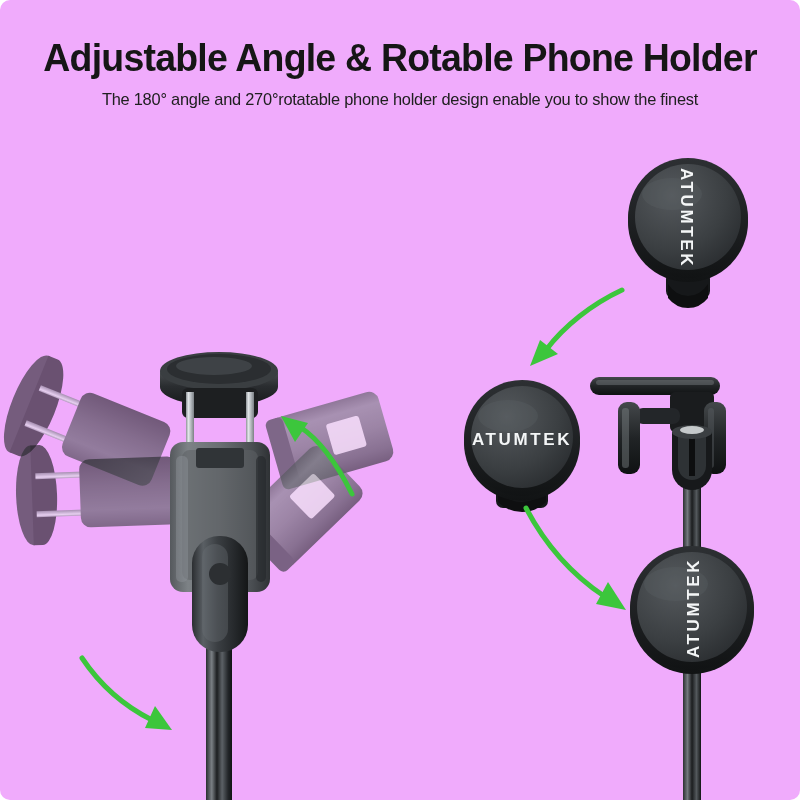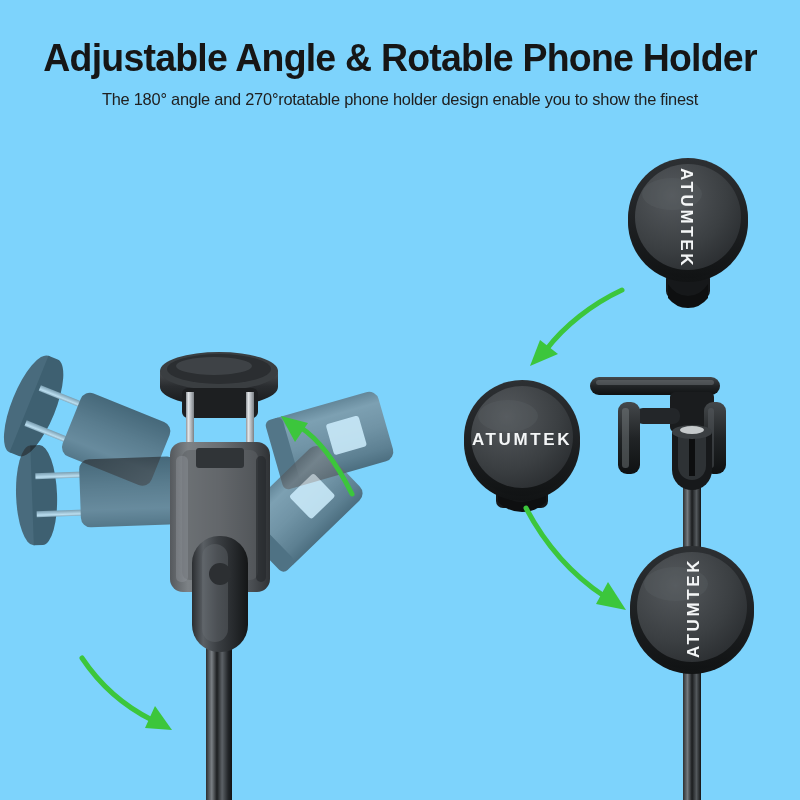--- a/index.html
+++ b/index.html
@@ -11,21 +11,22 @@
     width: 800px;
     height: 800px;
     font-family: "Liberation Sans", sans-serif;
     overflow: hidden;
     position: relative;
   }
   #page {
     position: relative;
     width: 800px;
     height: 800px;
-    background: #7dd3fc;
+    background: #f0abfc;
+    border-radius: 10px;
   }
 
   
   #header {
     position: absolute;
     top: 0; left: 0;
     width: 800px;
     text-align: center;
     padding-top: 36px;
     box-sizing: border-box;

